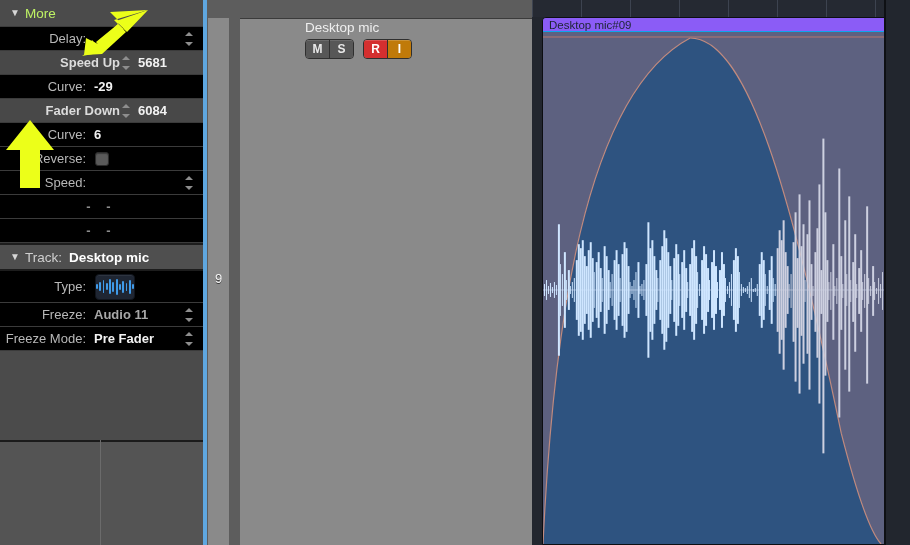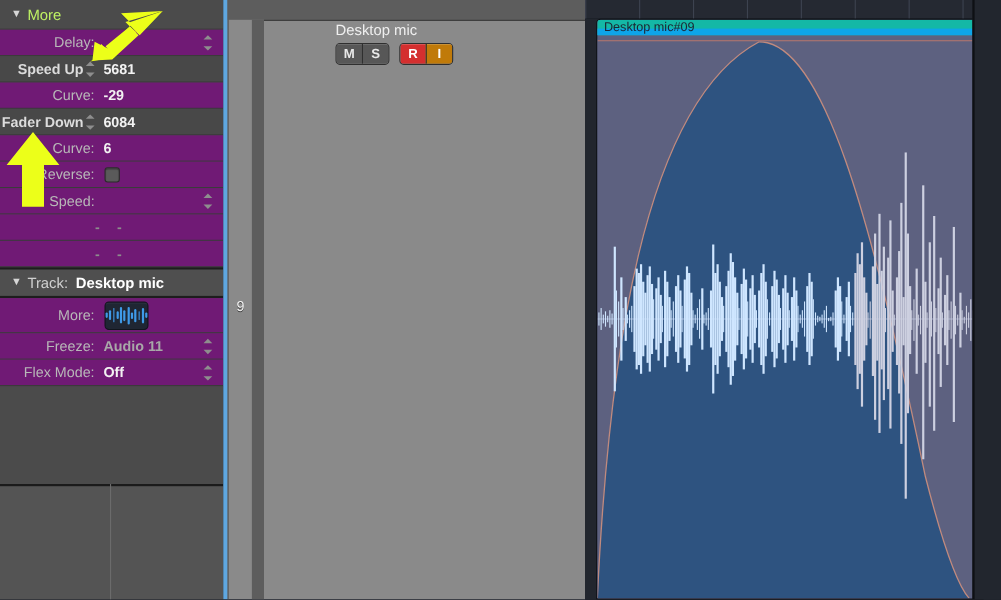--- a/index.html
+++ b/index.html
@@ -23,21 +23,21 @@
     position:absolute;left:100px;top:0;width:1px;height:105px;background:#6b6b6b;
   }
   .insp-bg-lower .topline{
     position:absolute;left:0;top:0;width:203px;height:2px;background:#1b1b1b;
   }
 
   .row{
     position:relative;height:24px;box-sizing:border-box;
     border-bottom:1px solid #3b3b3b;
     display:flex;align-items:center;
-    background:#701a75;
+    background:#000000;
   }
   .row.alt{background:#484848;}
   .row .lab{
     width:92px;text-align:right;padding-right:6px;box-sizing:border-box;
     color:#b8b8b8;font-size:13px;white-space:nowrap;
   }
   .row .val{
     color:#f2f2f2;font-size:13px;font-weight:bold;white-space:nowrap;
     padding-left:2px;
   }
@@ -67,21 +67,21 @@
   }
   .stepper:before,.stepper:after{
     content:"";position:absolute;left:1px;
     border-left:4.5px solid transparent;border-right:4.5px solid transparent;
   }
   .stepper:before{top:1px;border-bottom:4.5px solid #8e8e8e;}
   .stepper:after{bottom:1px;border-top:4.5px solid #8e8e8e;}
   .stepper.right{position:absolute;right:8px;top:4px;}
   .stepper.inline{margin:0 4px 0 1px;}
 
-  .rowlabel-flex{display:flex;align-items:center;width:92px;justify-content:flex-end;padding-right:0;}
+  .rowlabel-flex{display:flex;align-items:center;width:92px;justify-content:flex-end;padding-right:0;padding-left:44px;}
   .rowlabel-flex .txt{color:#dcdcdc;font-size:13px;font-weight:bold;}
 
   
   .cbox{
     width:14px;height:14px;border-radius:3px;box-sizing:border-box;
     border:1px solid #2b2b2b;background:#5a5a5a;margin-left:3px;
     box-shadow:inset 0 1px 1px rgba(0,0,0,.35);
   }
   .cbox.on{
     background:#3b7fd4;border:1px solid #2a5b99;
@@ -178,22 +178,22 @@
   }
   .ruler .gl{position:absolute;top:0;width:1px;height:17px;background:#3d4350;}
   .arrbg{position:absolute;left:0;top:17px;width:378px;height:528px;background:#22262e;}
 
   .region{
     position:absolute;left:10px;top:17px;width:352px;height:528px;
     border:1px solid #0c0e12;border-radius:4px 4px 0 0;box-sizing:border-box;
     overflow:hidden;background:#5d6180;
   }
   .region-title{
-    position:absolute;left:0;top:0;width:100%;height:14px;background:#14b8a6;
-    border-bottom:6px solid #0ea5e9;box-sizing:border-box;
+    position:absolute;left:0;top:0;width:100%;height:14px;background:#8b5cf6;
+    border-bottom:1px solid #0ea5e9;box-sizing:border-box;
   }
   .region-title span{
     position:absolute;left:6px;top:1px;font-size:11.5px;color:#1c2533;
   }
   .region-body{position:absolute;left:0;top:17px;right:0;bottom:0;}
   .region-body svg{display:block;width:100%;height:100%;}
 
   
   .rightgutter{position:absolute;left:884px;top:0;width:26px;height:545px;background:#22262e;}
   .rightgutter .edge{position:absolute;left:0;top:0;width:2px;height:545px;background:#0e1014;}
@@ -265,21 +265,21 @@
       <div class="val center">- -</div>
     </div>
 
     <div class="hdr track">
       <span class="tri">▼</span>
       <span class="htxt">Track:</span>
       <span class="hval">Desktop mic</span>
     </div>
 
     <div class="row" style="height:32px">
-      <div class="lab">More:</div>
+      <div class="lab">Type:</div>
       <div class="iconbtn">
         <i style="height:5px"></i>
           <i style="height:9px"></i>
           <i style="height:13px"></i>
           <i style="height:7px"></i>
           <i style="height:15px"></i>
           <i style="height:10px"></i>
           <i style="height:16px"></i>
           <i style="height:6px"></i>
           <i style="height:12px"></i>
@@ -288,27 +288,27 @@
           <i style="height:5px"></i>
       </div>
     </div>
 
     <div class="row">
       <div class="lab">Freeze:</div>
       <div class="val dim">Audio 11</div>
       <span class="stepper right"></span>
     </div>
 
-
-
-    <div class="row">
-      <div class="lab">Flex Mode:</div>
-      <div class="val">Off</div>
+    <div class="row">
+      <div class="lab">Freeze Mode:</div>
+      <div class="val">Pre Fader</div>
       <span class="stepper right"></span>
     </div>
+
+
 
     <div class="insp-bg-lower">
       <div class="topline"></div>
       <div class="divv"></div>
     </div>
   </div>
 
   <div class="divstrip"></div>
 
   <div class="numcol">

